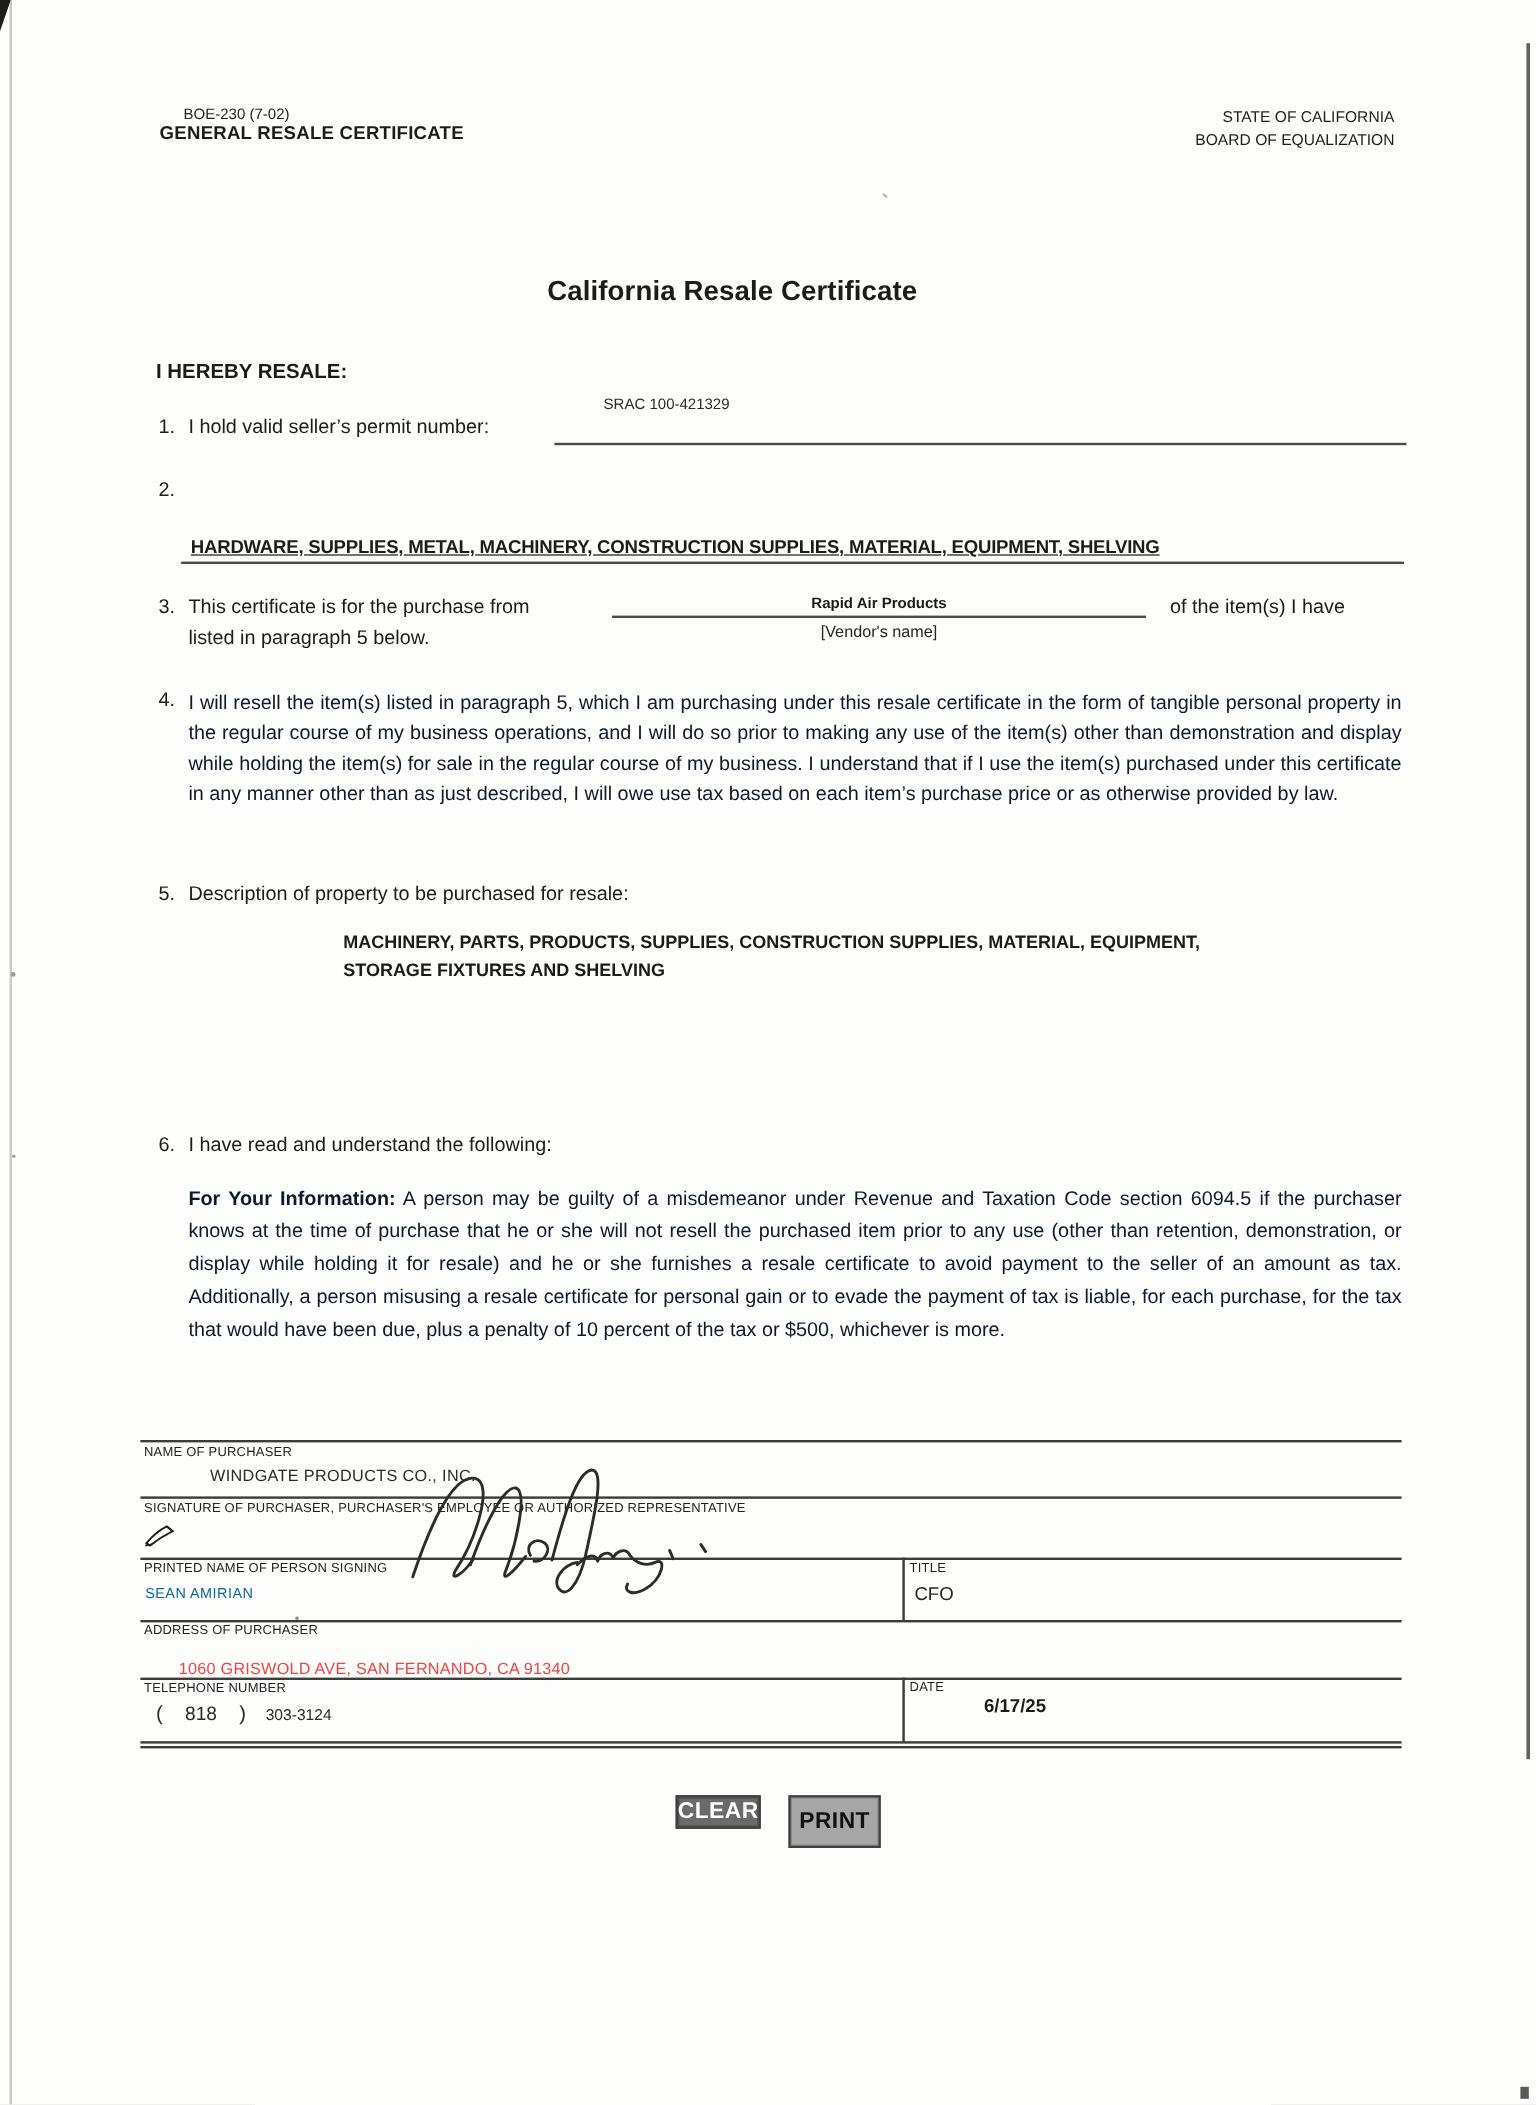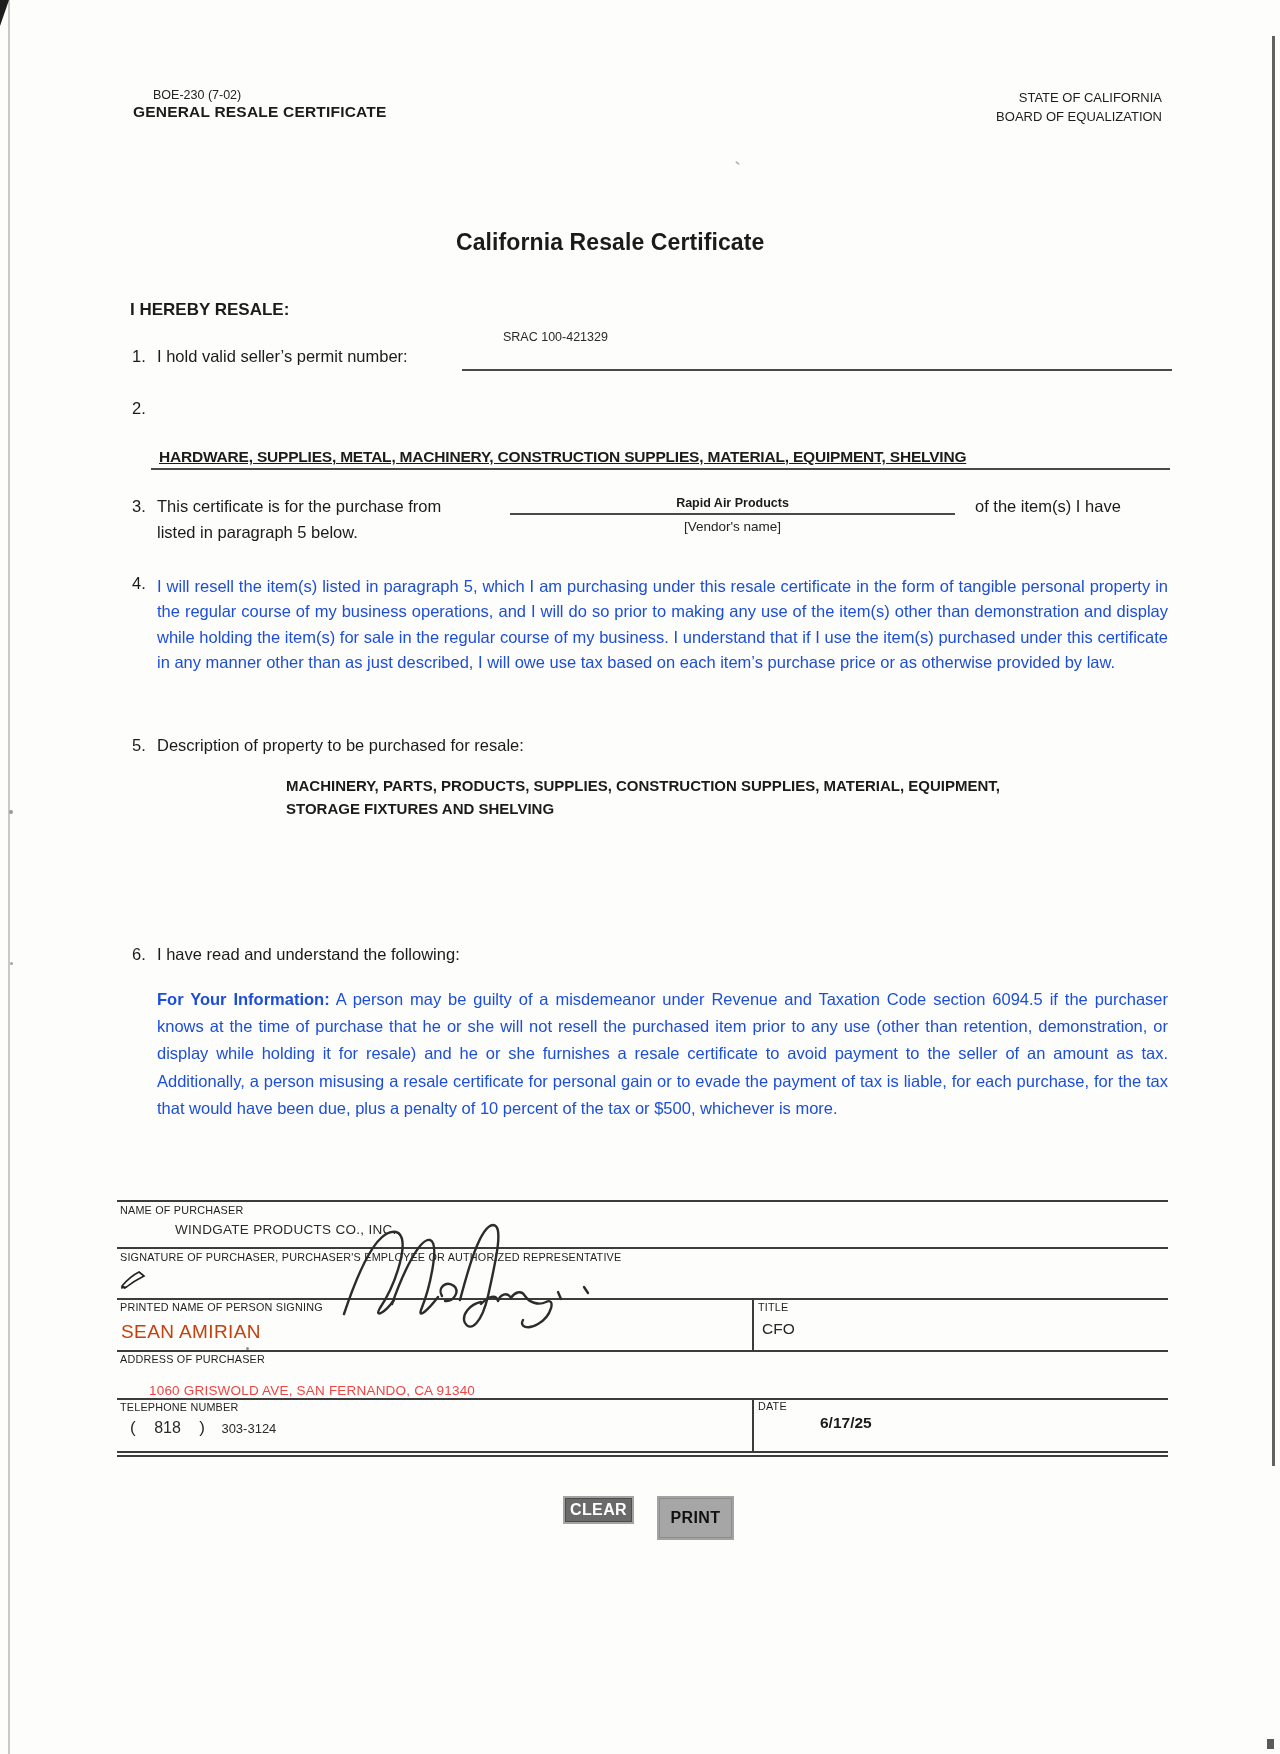--- a/index.html
+++ b/index.html
@@ -8,26 +8,26 @@
     background:#fdfdfb;overflow:hidden;
     font-family:"Liberation Sans",sans-serif;color:#1b1b1b;
   }
   .abs{position:absolute;}
   .rule{position:absolute;background:#3c3c3c;height:2px;}
   .vrule{position:absolute;background:#3c3c3c;width:2px;}
   .lbl{position:absolute;font-size:10.8px;letter-spacing:.2px;color:#1f1f1f;white-space:nowrap;}
   .val{position:absolute;white-space:nowrap;}
   .num{position:absolute;font-size:16.5px;}
   .body-t{font-size:16.5px;}
-  .para{position:absolute;font-size:16.5px;text-align:justify;color:#1d4ed8;}
+  .para{position:absolute;font-size:16.5px;text-align:justify;color:#0f172a;}
   .bold{font-weight:bold;}
   .btn{
     position:absolute;display:flex;align-items:center;justify-content:center;
-    font-weight:bold;font-size:16px;letter-spacing:.4px;
-    border:2px solid #a3a3a3;box-sizing:border-box;cursor:pointer;
+    font-weight:bold;font-size:19px;letter-spacing:.4px;
+    border:2px solid #404040;box-sizing:border-box;cursor:pointer;
     font-family:"Liberation Sans",sans-serif;
   }
   .speck{position:absolute;border-radius:50%;}
 </style>
 </head>
 <body>
 
 <div class="page">
 
   <div class="abs" style="left:8px;top:0;width:2px;height:1754px;background:#c9c9c5;"></div>
@@ -113,21 +113,21 @@
         <path d="M142 88 C150 58 162 14 175 13 C186 13 178 48 170 84 C164 110 153 121 147 111 C143 103 152 92 163 90"></path>
         <path d="M163 92 C171 84 178 82 180 89 C182 83 189 79 193 86 C196 81 203 77 207 84 C211 90 220 94 228 90 C238 85 234 104 220 112 C210 118 201 115 205 108"></path>
         <path d="M240 80 l3 7"></path>
         <path d="M266 75 l4 6"></path>
       </g>
     </svg>
   </div>
 
   <div class="lbl" style="left:120px;top:1301px;">PRINTED NAME OF PERSON SIGNING</div>
   <div class="lbl" style="left:758px;top:1301px;">TITLE</div>
-  <div class="val" style="left:121px;top:1321px;font-size:19px;letter-spacing:.4px;color:#c2410c;">SEAN AMIRIAN</div>
+  <div class="val" style="left:121px;top:1321px;font-size:12px;letter-spacing:.4px;color:#0369a1;">SEAN AMIRIAN</div>
   <div class="val" style="left:762px;top:1320px;font-size:15.5px;color:#262626;">CFO</div>
 
   <div class="lbl" style="left:120px;top:1353px;">ADDRESS OF PURCHASER</div>
   <div class="val" style="left:149px;top:1383px;font-size:13.5px;color:#ef4444;letter-spacing:.2px;">1060 GRISWOLD AVE, SAN FERNANDO, CA 91340</div>
 
   <div class="lbl" style="left:120px;top:1401px;">TELEPHONE NUMBER</div>
   <div class="lbl" style="left:758px;top:1400px;">DATE</div>
 
   <div class="abs" style="left:130px;top:1418px;color:#2a2a2a;white-space:nowrap;">
     <span style="font-size:17px;">(</span>

